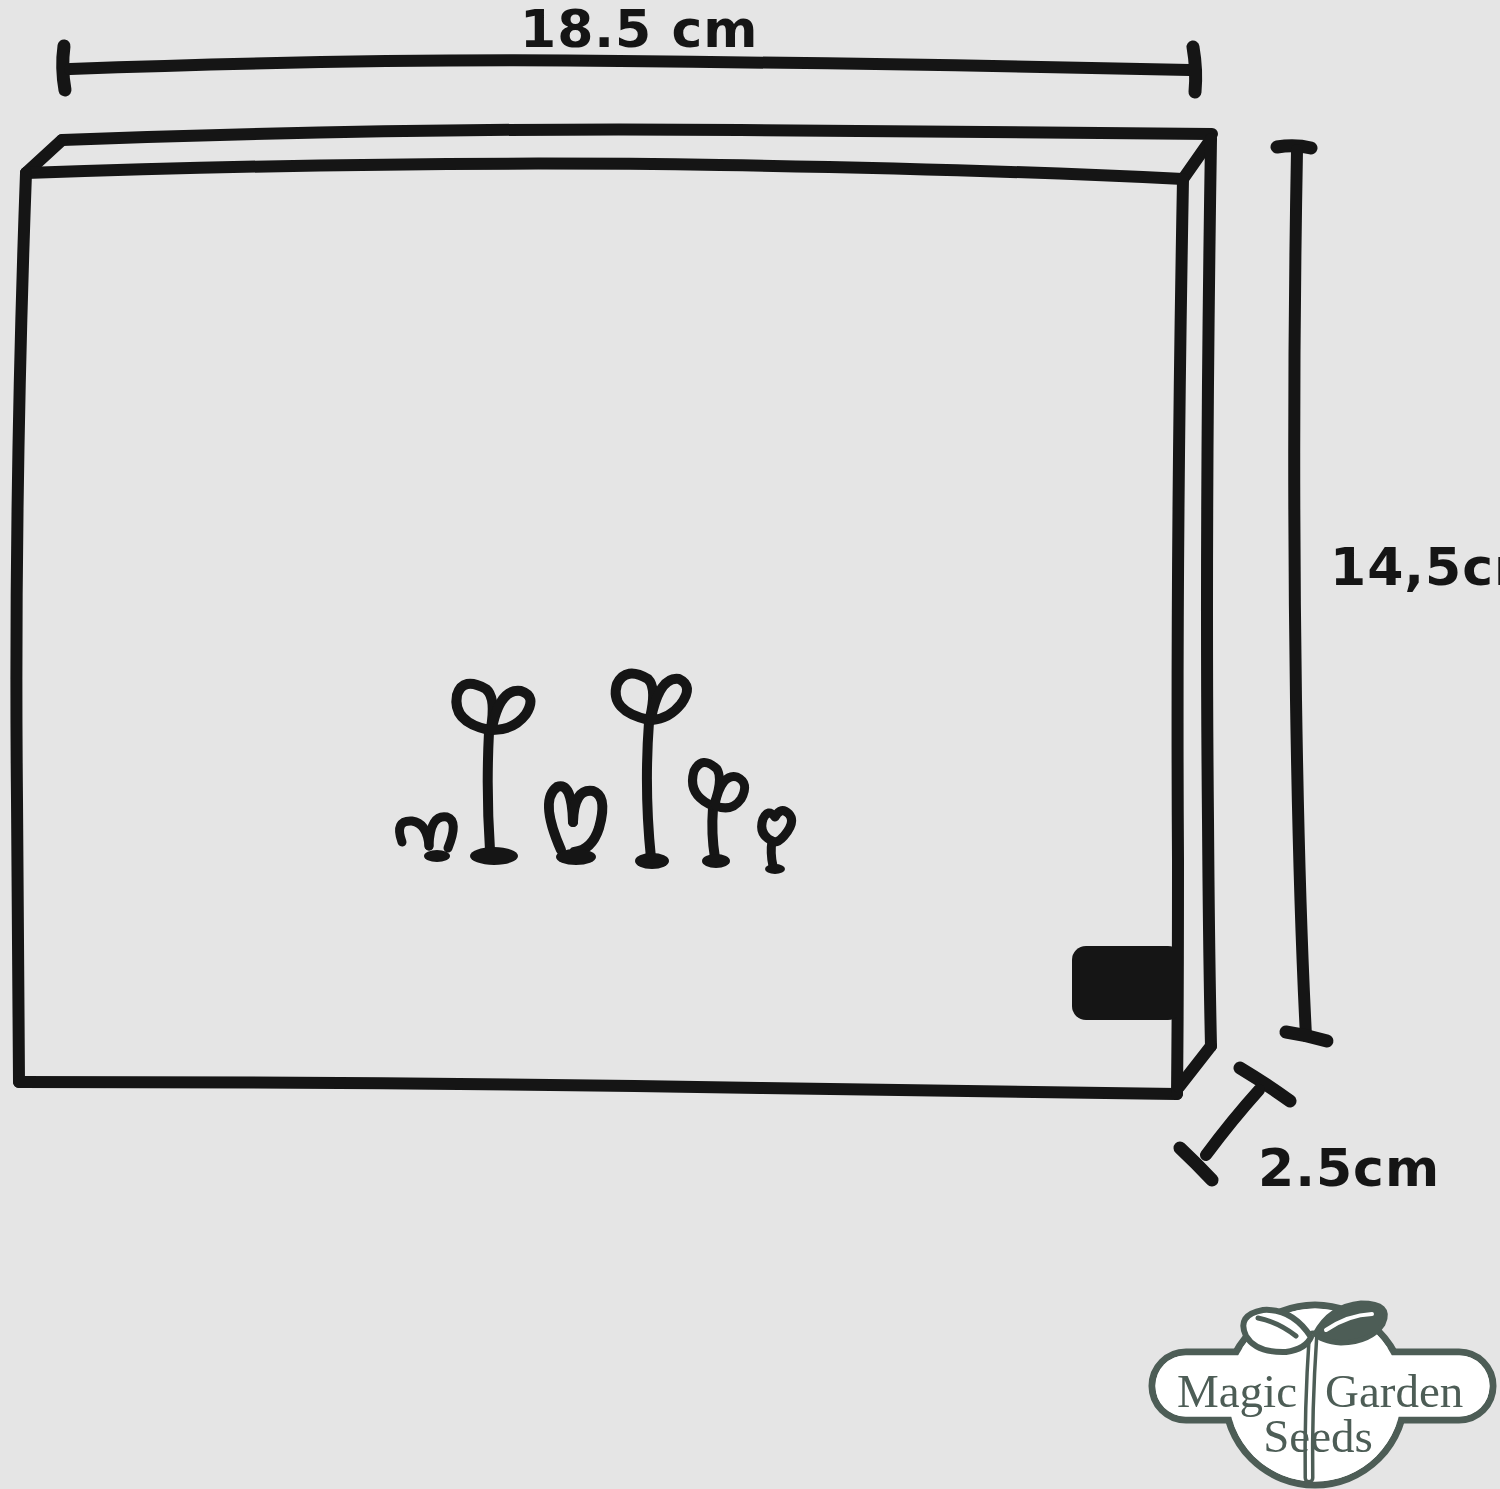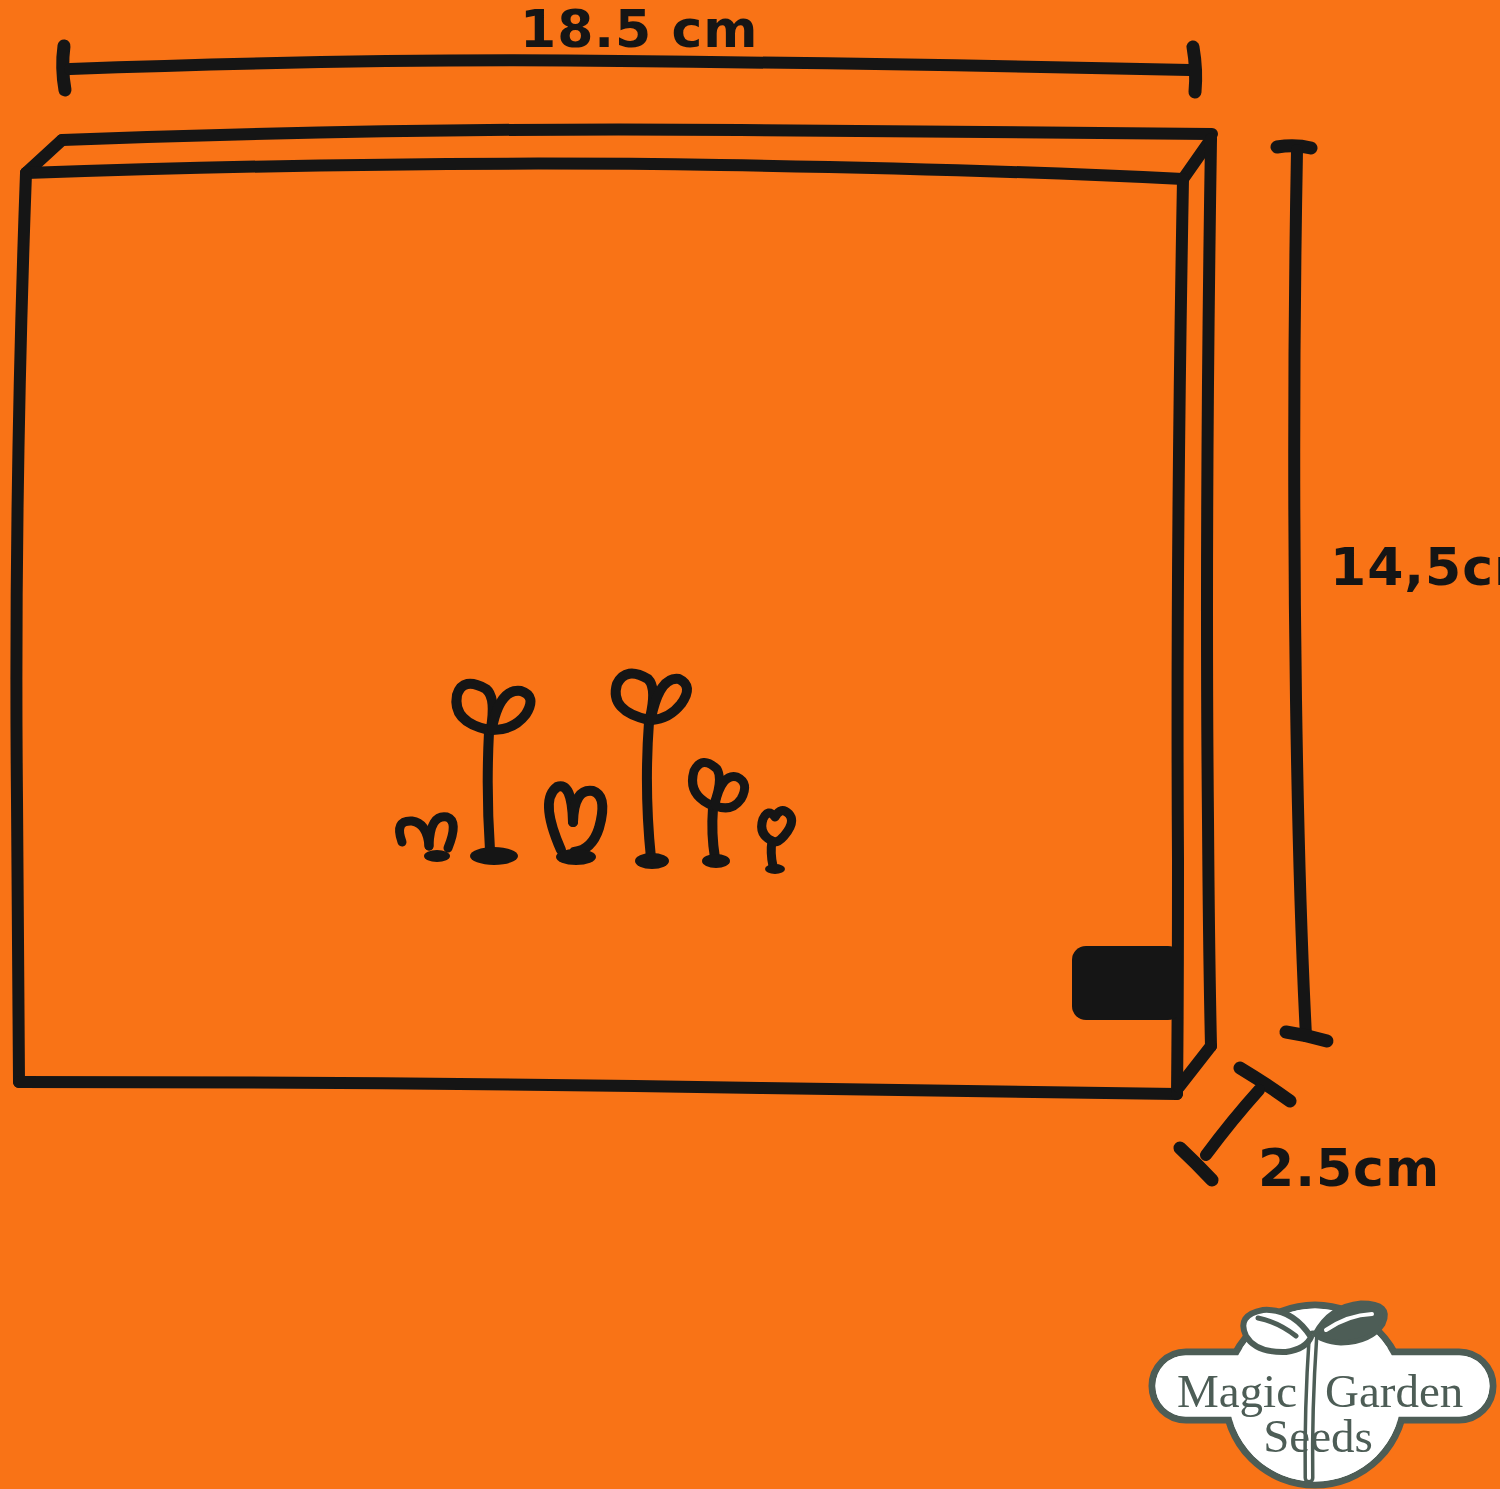--- a/index.html
+++ b/index.html
@@ -3,21 +3,21 @@
 <meta charset="utf-8">
 <style>
   html, body {
     margin: 0;
     padding: 0;
   }
   .canvas {
     position: relative;
     width: 1500px;
     height: 1489px;
-    background: #f97316;
+    background: #e5e5e5;
     overflow: hidden;
     font-family: "DejaVu Sans", sans-serif;
   }
   svg { display: block; }
   .ink-stroke {
     fill: none;
     stroke: #151515;
     stroke-linecap: round;
     stroke-linejoin: round;
   }

